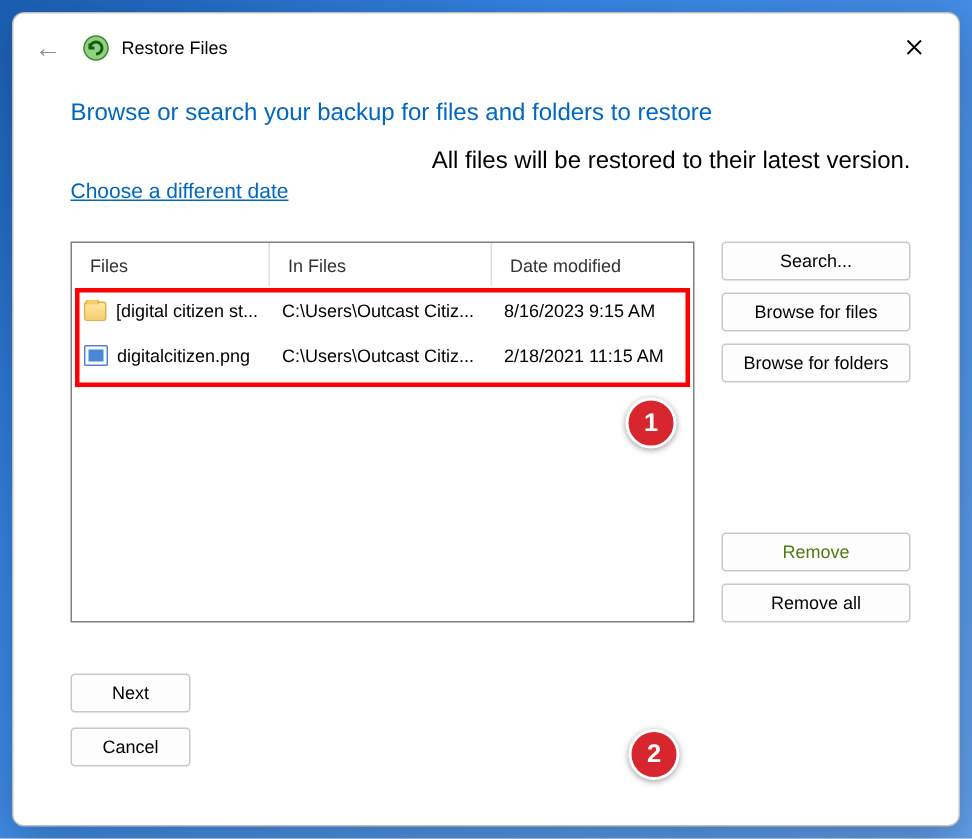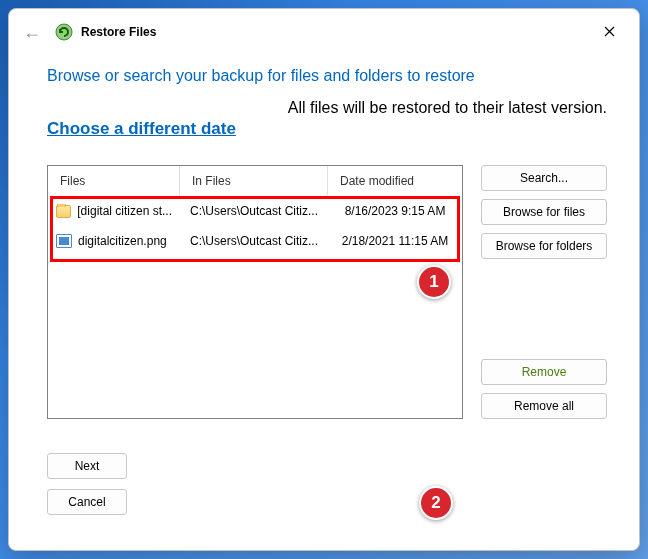--- a/index.html
+++ b/index.html
@@ -37,21 +37,20 @@
   .back-arrow {
     color: #909090;
     font-size: 18px;
     margin-right: 14px;
     cursor: default;
   }
   .app-icon svg { display:block; }
   .app-title {
     font-size: 12px;
     margin-left: 8px;
-    font-weight: bold;
   }
   .close-btn {
     position: absolute;
     right: 12px;
     top: 8px;
     width: 36px;
     height: 28px;
     display: flex;
     align-items: center;
     justify-content: center;
@@ -72,24 +71,23 @@
     margin: 8px 0 14px 0;
   }
   .subtext {
     font-size: 16px;
     margin-bottom: 2px;
     text-align: right;
   }
   .link {
     color: #0067c0;
     text-decoration: underline;
-    font-size: 17px;
+    font-size: 14px;
     cursor: pointer;
     display: inline-block;
-    font-weight: bold;
   }
   .main-row {
     display: flex;
     margin-top: 26px;
     gap: 18px;
   }
   .listbox {
     flex: 1;
     border: 1px solid #808080;
     height: 254px;
@@ -115,21 +113,21 @@
   .col-name { width: 132px; }
   .col-folder { width: 148px; }
   .col-date { flex:1; }
   .list-rows { }
   .row {
     display: flex;
     align-items: center;
     height: 30px;
     font-size: 12px;
   }
-  .cell { padding: 0 8px; white-space: nowrap; overflow: hidden; text-overflow: ellipsis; text-align: center; }
+  .cell { padding: 0 8px; white-space: nowrap; overflow: hidden; text-overflow: ellipsis; }
   .cell-name { width: 132px; display:flex; align-items:center; gap:6px; padding-left:8px;}
   .cell-folder { width: 148px; }
   .cell-date { flex:1; }
   .folder-icon {
     width:16px; height:13px;
     background: linear-gradient(#ffe9a6,#f7ce68);
     border:1px solid #d9b24a;
     border-radius:2px;
     position:relative;
   }

